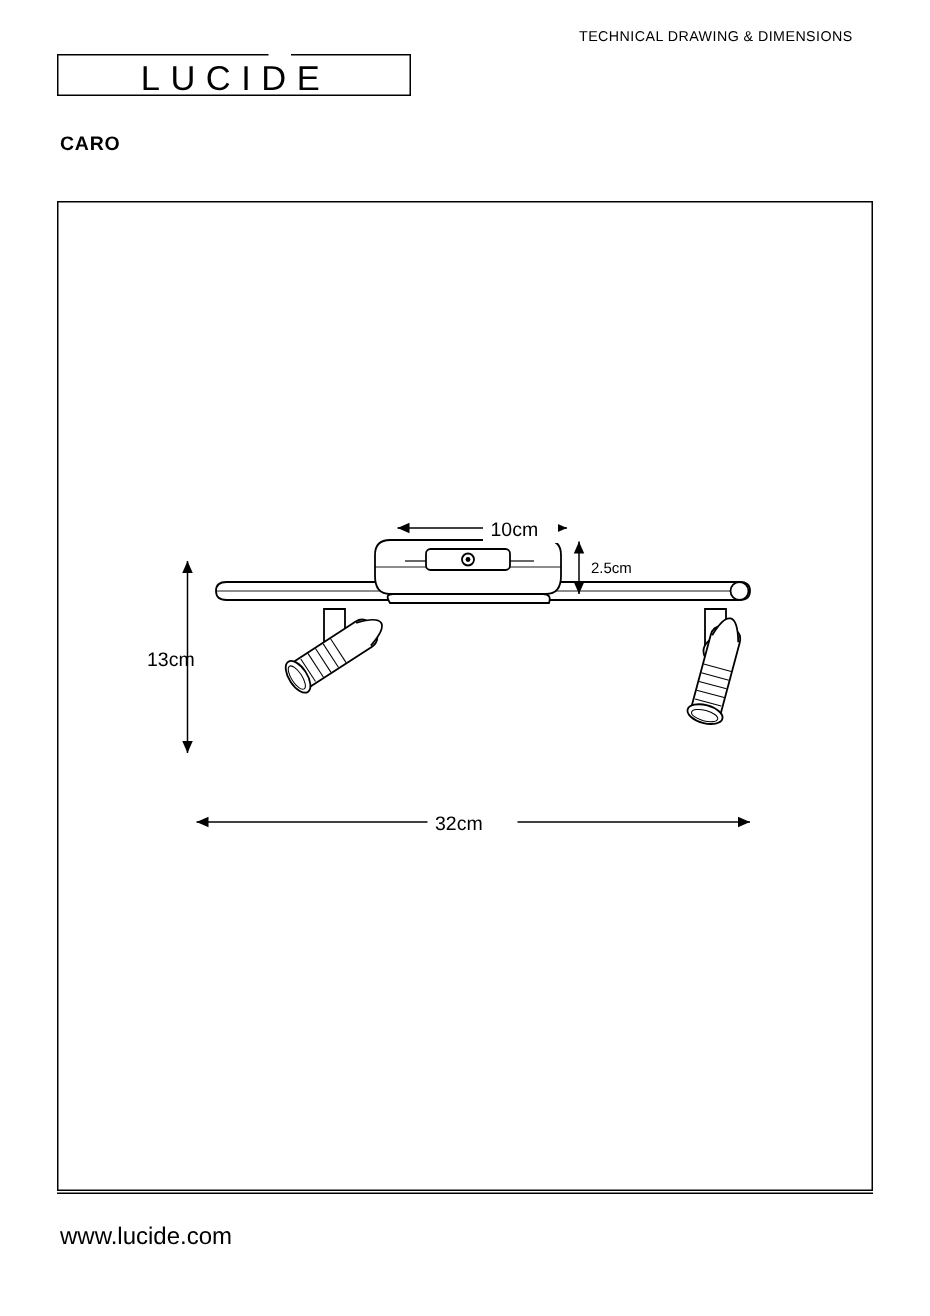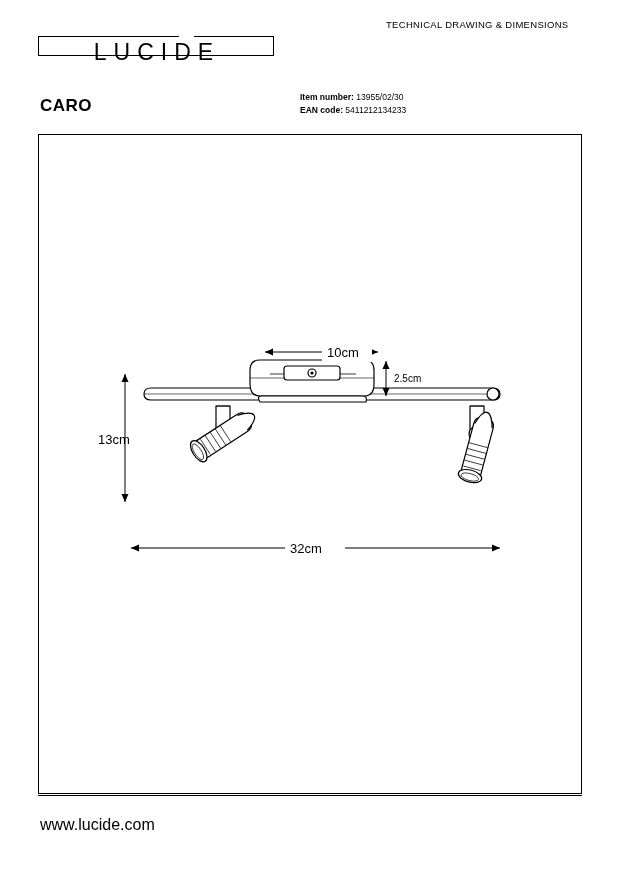--- a/index.html
+++ b/index.html
@@ -22,21 +22,21 @@
     width: 620px;
     height: 877px;
   }
 
   
   .logo-box {
     position: absolute;
     left: 38px;
     top: 36px;
     width: 236px;
-    height: 20px;
+    height: 28px;
     border: 1.5px solid #000;
     box-sizing: border-box;
   }
   .logo-text {
     position: absolute;
     left: 0; top: 0;
     width: 236px;
     height: 32px;
     line-height: 31px;
     text-align: center;
@@ -62,24 +62,23 @@
     font-size: 9.5px;
     letter-spacing: 0.3px;
     font-weight: 500;
   }
 
   
   .product-title {
     position: absolute;
     left: 40px;
     top: 88px;
-    font-size: 17px;
+    font-size: 13px;
     font-weight: bold;
     letter-spacing: 0.5px;
-    margin-top: 8px;
   }
   .meta {
     position: absolute;
     left: 300px;
     top: 91px;
     font-size: 8.5px;
     line-height: 13px;
   }
   .meta b { font-weight: bold; }
 
@@ -144,30 +143,20 @@
 
   <div class="logo-box">
     <div class="logo-text">LUCIDE</div>
     <div class="logo-notch"></div>
   </div>
 
   <div class="header-right">TECHNICAL DRAWING &amp; DIMENSIONS</div>
 
   <div class="product-title">CARO</div>
 
-  <div class="meta">
-    <div>
-      <b>Item number:</b>
-      <span>13955/02/30</span>
-    </div>
-    <div>
-      <b>EAN code:</b>
-      <span>5411212134233</span>
-    </div>
-  </div>
 
   <div class="frame"></div>
 
   <svg class="drawing" viewBox="0 0 544 660">
 
     <g fill="none" stroke="#000" stroke-width="1.2">
 
       <g>
         <path d="M 113 254 L 455 254 Q 462 254 462 260 Q 462 266 455 266 L 113 266 Q 106 266 106 260 Q 106 254 113 254 Z" fill="#ffffff"></path>
         <line x1="106" y1="260" x2="462" y2="260" stroke-width="0.6"></line>

